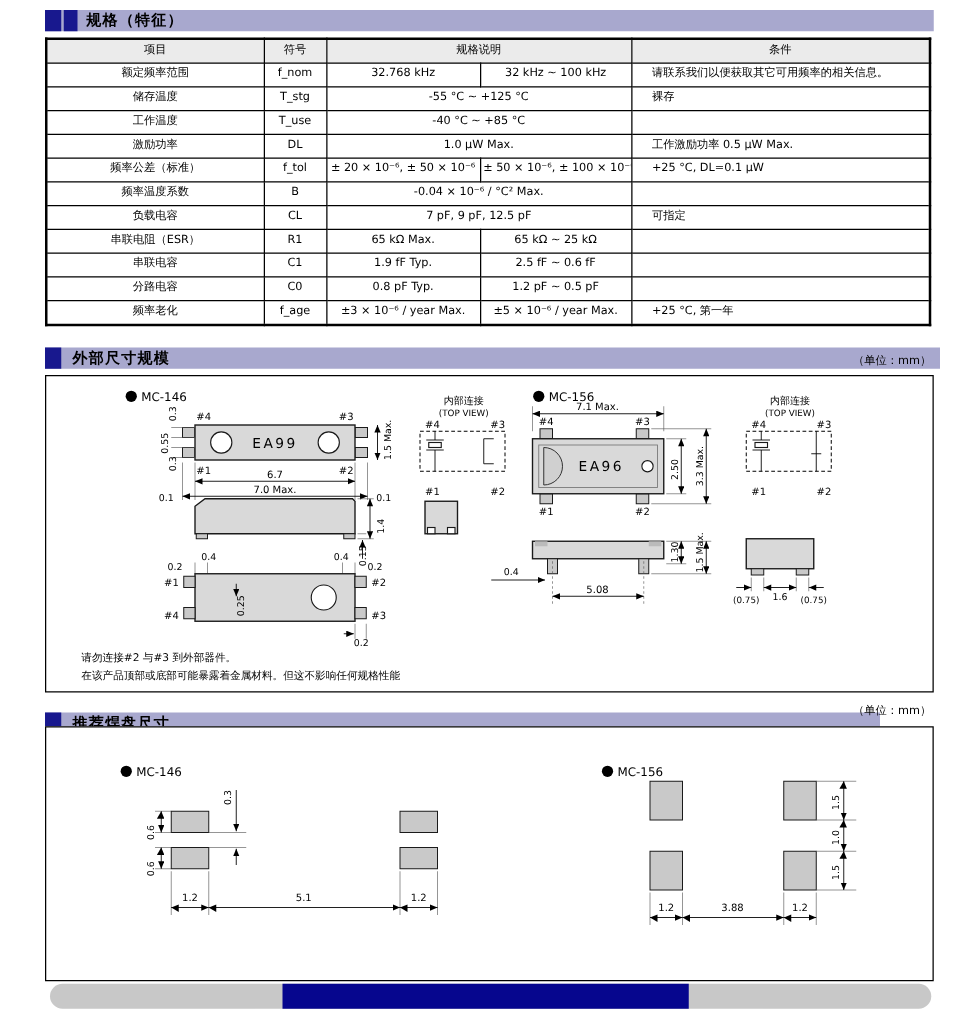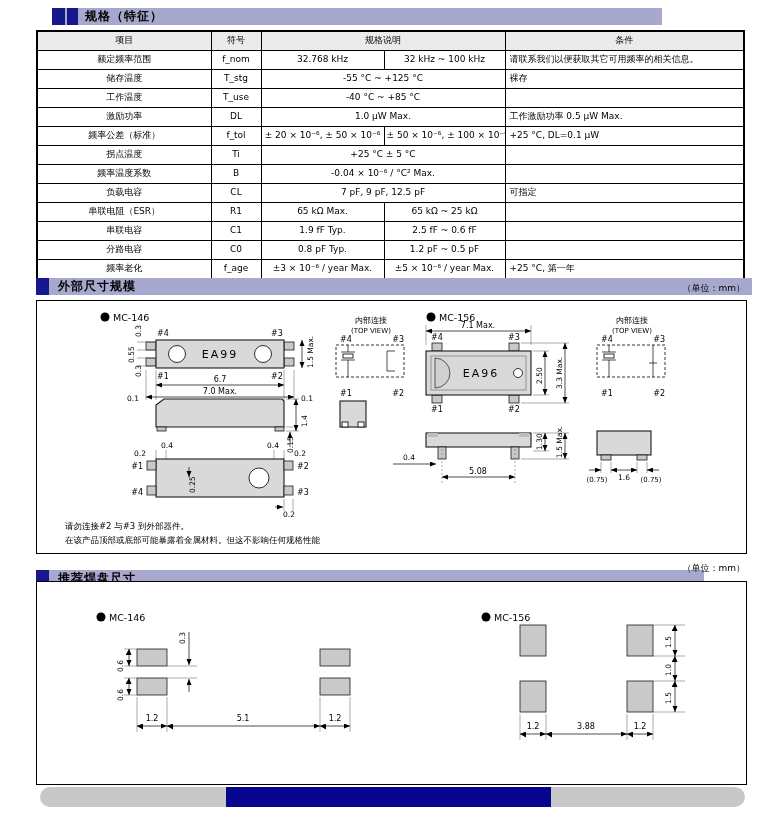--- a/index.html
+++ b/index.html
@@ -6,21 +6,21 @@
   body{width:780px;height:820px;position:relative;font-family:"DejaVu Sans",sans-serif;color:#000;}
   .secbar{position:absolute;left:36px;height:17px;background:#a8a8ce;display:flex;align-items:center;}
   .sq{height:17px;background:#18188e;flex:0 0 auto;}
   .sq1{width:13px;margin-right:2px;}
   .sq2{width:11px;}
   .secbar .ttl{font-size:12px;font-weight:bold;margin-left:7px;letter-spacing:1px;white-space:nowrap;}
   .unit{position:absolute;width:105px;text-align:right;font-size:9px;}
   table.spec{position:absolute;left:36px;top:30px;width:630px;border-collapse:collapse;table-layout:fixed;border:2px solid #000;}
   table.spec td{border:1px solid #000;font-size:9px;text-align:center;height:18px;padding:0 2px;line-height:1.05;overflow:hidden;white-space:nowrap;}
   table.spec tr.hdr td{background:#ebebeb;}
-  table.spec td.cond{text-align:left;padding-left:4px;}
+  table.spec td.cond{text-align:left;padding-left:16px;}
   .box{position:absolute;left:36px;width:709px;border:1px solid #000;background:#fff;}
   .box svg{position:absolute;left:0;top:0;}
   .note{position:absolute;left:28px;font-size:8.5px;white-space:nowrap;}
   .footer{position:absolute;left:40px;top:787px;width:705px;height:20px;background:#c8c8c8;border-radius:10px;}
   .footer .navy{position:absolute;left:186px;top:0;width:325px;height:20px;background:#06068e;}
   
   svg text{font-family:"DejaVu Sans",sans-serif;fill:#000;}
   svg .body{fill:#d9d9d9;stroke:#1a1a1a;stroke-width:1.1;}
   svg .pad{fill:#c9c9c9;stroke:#1a1a1a;stroke-width:0.8;}
   svg .wh{fill:#fff;stroke:#1a1a1a;stroke-width:0.9;}
@@ -31,21 +31,21 @@
   svg .dt7{font-size:7px;}
   svg .dt8{font-size:8px;}
   svg .pin{font-size:8px;}
   svg .mark{font-size:11px;letter-spacing:2px;}
   svg .ttl{font-size:8px;}
   svg .lbl{font-size:9.5px;}
 </style>
 </head>
 <body>
 
-<div class="secbar" style="top:8px;width:610px;margin-left:16px;">
+<div class="secbar" style="top:8px;width:711px;">
   <div class="sq sq1"></div>
   <div class="sq sq2"></div>
   <span class="ttl">规格（特征）</span>
 </div>
 
 <table class="spec">
   <colgroup>
       <col style="width:174px">
       <col style="width:50px">
       <col style="width:123px">
@@ -83,26 +83,20 @@
     <td>DL</td>
     <td colspan="2">1.0 μW Max.</td>
     <td class="cond">工作激励功率   0.5 μW   Max.</td>
   </tr>
   <tr>
     <td>频率公差（标准）</td>
     <td>f_tol</td>
     <td>± 20 × 10⁻⁶, ± 50 × 10⁻⁶</td>
     <td>± 50 × 10⁻⁶, ± 100 × 10⁻⁶</td>
     <td class="cond">+25 °C, DL=0.1 μW</td>
-  </tr>
-  <tr>
-    <td>拐点温度</td>
-    <td>Ti</td>
-    <td colspan="2">+25 °C ± 5 °C</td>
-    <td class="cond"></td>
   </tr>
   <tr>
     <td>频率温度系数</td>
     <td>B</td>
     <td colspan="2">-0.04 × 10⁻⁶ / °C² Max.</td>
     <td class="cond"></td>
   </tr>
   <tr>
     <td>负载电容</td>
     <td>CL</td>

